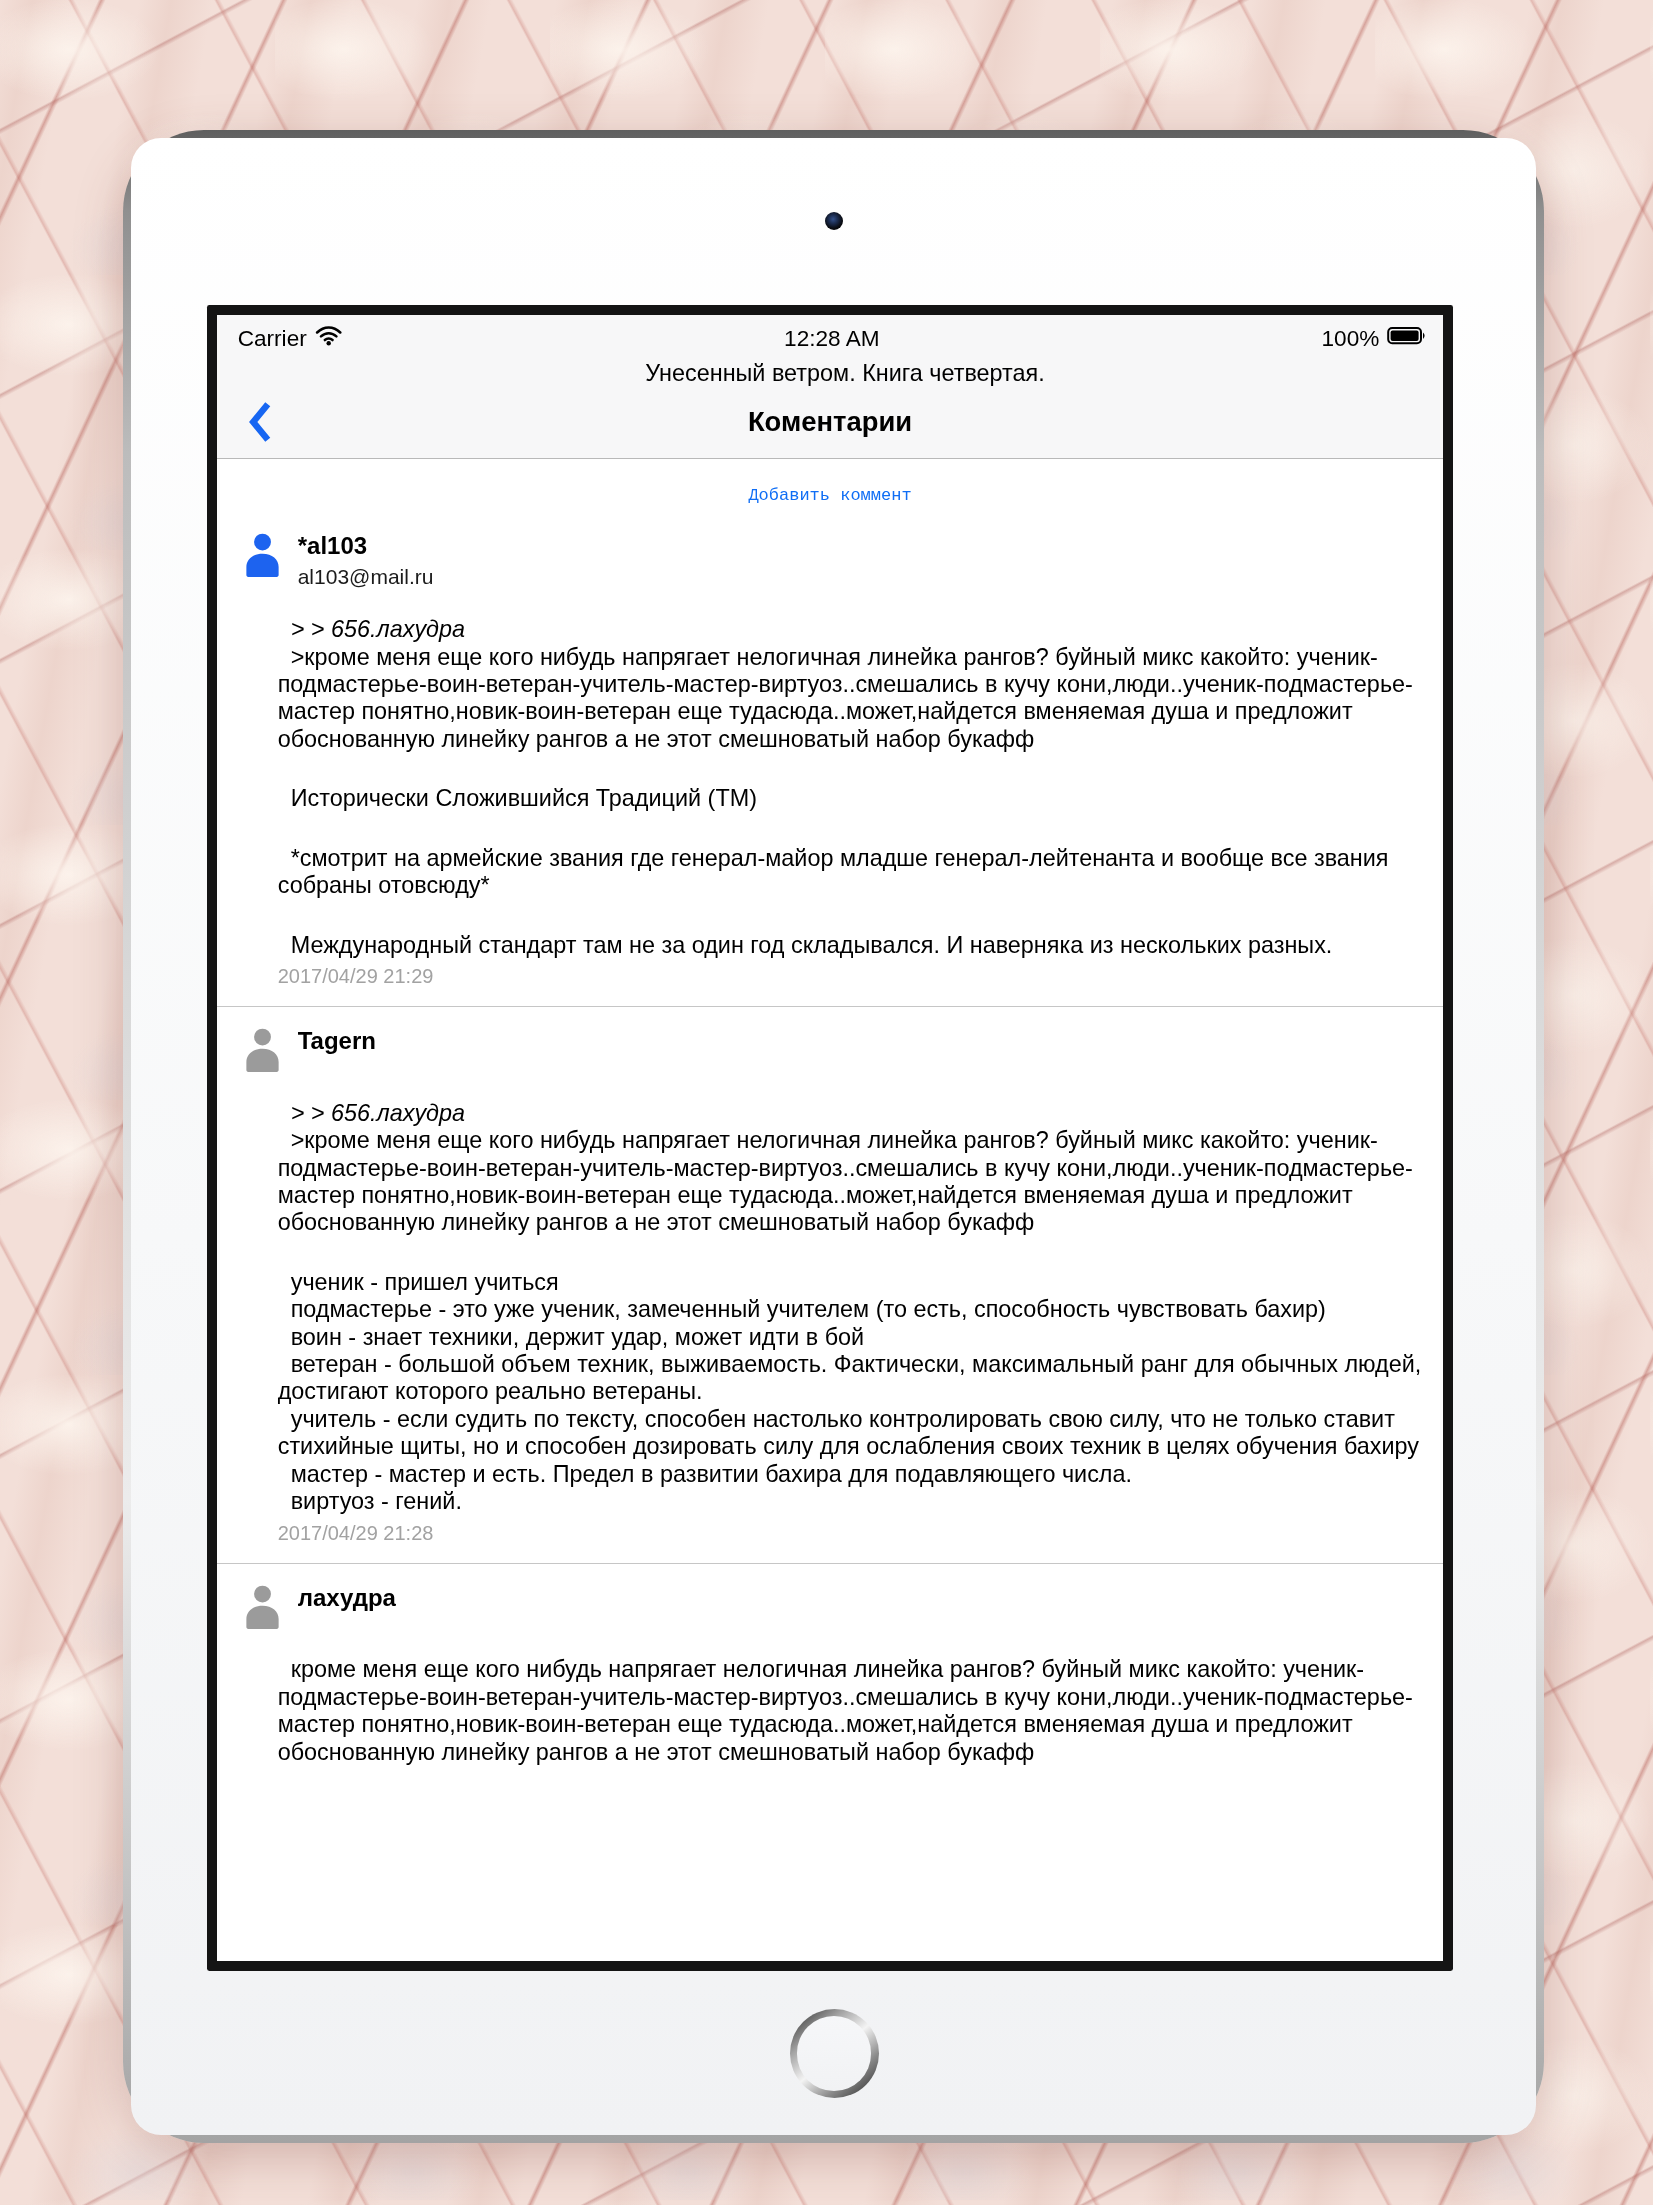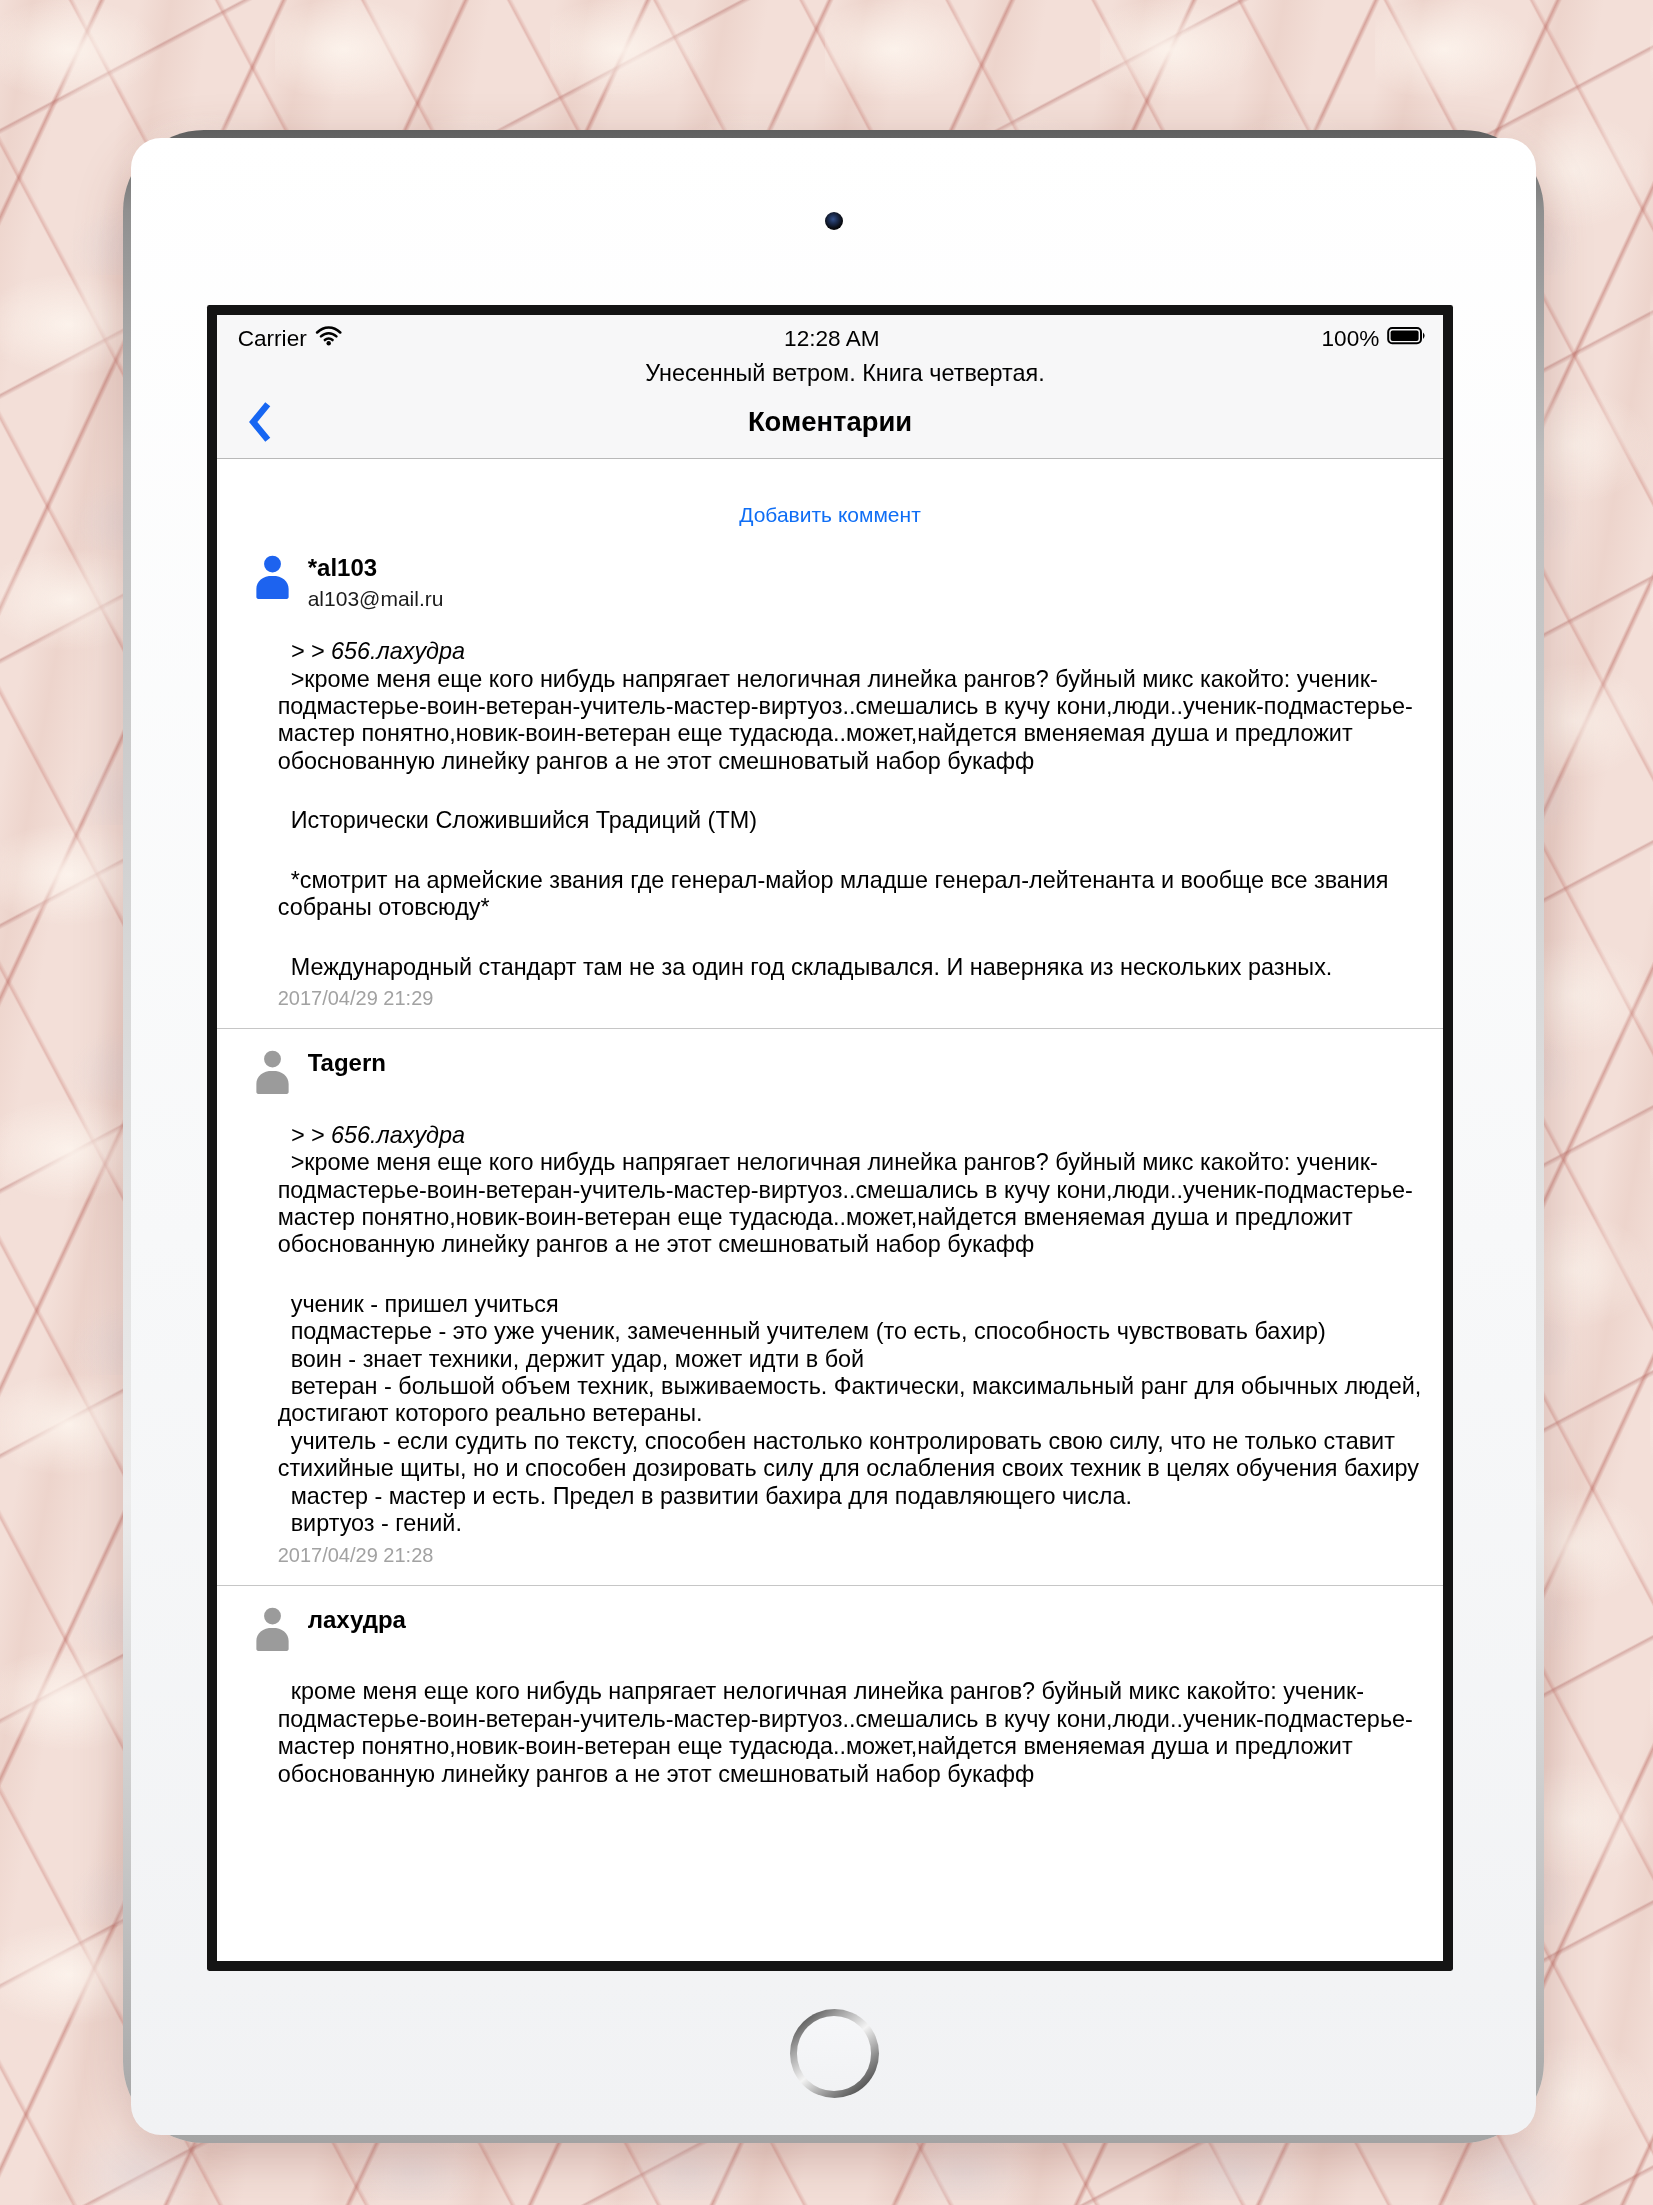--- a/index.html
+++ b/index.html
@@ -57,27 +57,27 @@
     display:flex;justify-content:space-between;align-items:center;
     padding:8px 16px 0 21px;height:32px;font-size:22.6px;
   }
   .status-left,.status-right{display:flex;align-items:center;gap:8px;}
   .book-title{ text-align:center;font-size:23.4px;margin-top:5px;padding-left:30px;}
   .nav-row{position:relative;height:71px;display:flex;align-items:center;justify-content:center;}
   .nav-title{font-size:27.4px;font-weight:700;}
   .back-btn{position:absolute;left:29px;top:50%;transform:translateY(-50%);width:27.4px;height:42px;cursor:pointer;}
 
   .content{flex:1;overflow:hidden;}
-  .add-comment{margin:44px auto 0;width:max-content;font-size:21px;cursor:pointer;}
+  .add-comment{margin:27px auto 0;width:max-content;font-size:17px;cursor:pointer;font-family:Liberation Mono, monospace;}
 
   .comments{margin-top:21px;}
   .comment{padding:18px 0 18px;}
   .comment + .comment{border-top:1.6px solid #c6c6c6;}
   .comment:first-child{padding-top:4.8px;}
-  .c-header{display:flex;align-items:flex-start;padding-left:33px;gap:13px;}
+  .c-header{display:flex;align-items:flex-start;padding-left:23px;gap:13px;}
   .avatar{flex:none;width:45px;height:47px;}
   .c-name{font-size:24px;font-weight:700;padding-top:1.6px;}
   .c-email{font-size:21px;margin-top:4.8px;color:#1b1b1b;}
   .c-body{margin:27.4px 8px 0 61px;font-size:23.4px;line-height:27.4px;}
   .para{white-space:pre-wrap;}
   .para.bold{font-weight:400;}
   .para.italic{font-style:italic;}
   .para.gap{margin-top:32px;}
   .c-time{margin:6.5px 0 0 61px;font-size:20px;color:#a2a2a2;}
 </style>

